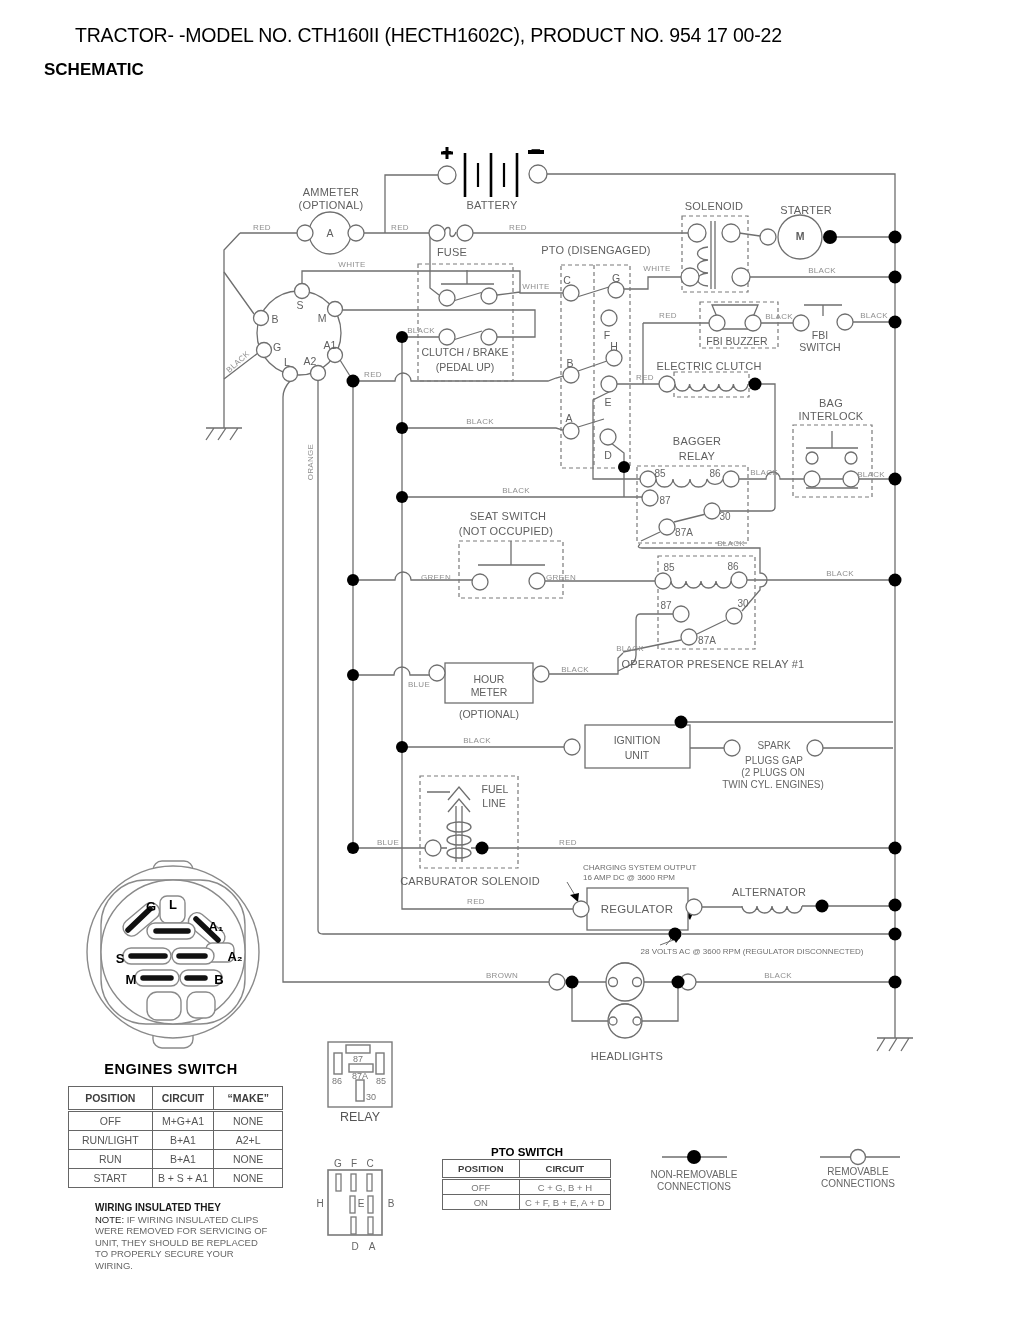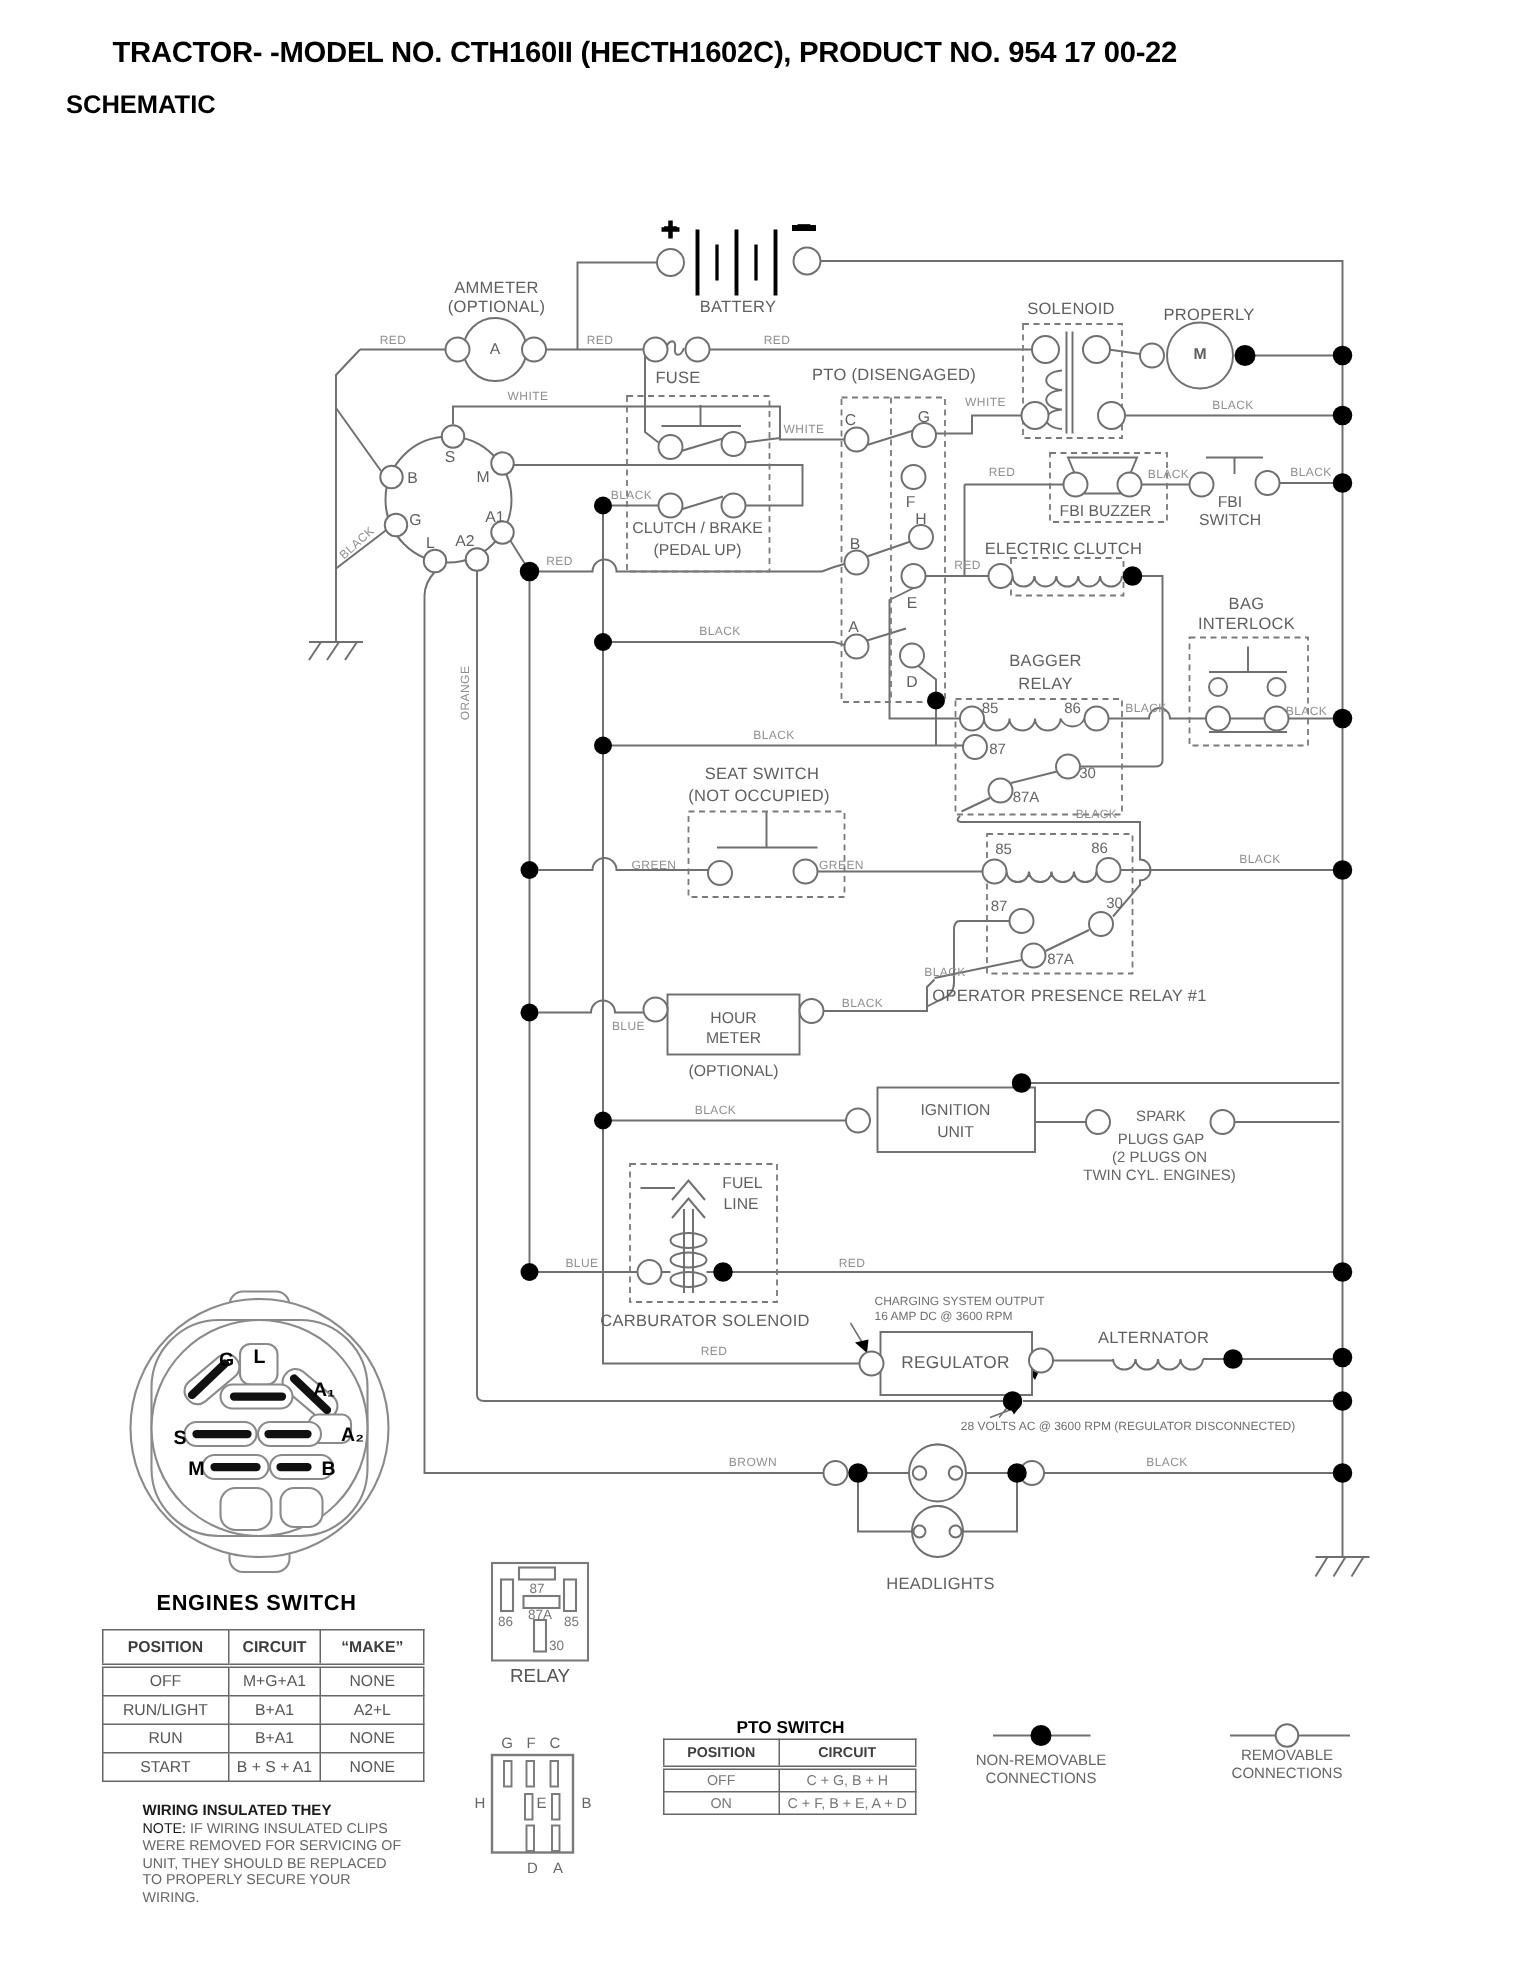--- a/index.html
+++ b/index.html
@@ -8,21 +8,21 @@
   .stage svg{position:absolute;left:0;top:0;}
   .lbl{position:absolute;white-space:nowrap;transform:translate(-50%,-50%);color:#5f5f5f;}
   .la{transform:none;}
   .wl{font-size:8px;color:#8f8f8f;letter-spacing:.3px;}
   .cl{font-size:11px;letter-spacing:.2px;}
   .cs{font-size:10.5px;}
   .tl{font-size:10.5px;}
   .sm{font-size:8px;color:#6f6f6f;}
   .pin{font-size:10px;color:#666;}
   .bold{font-weight:bold;color:#000;}
-  .title1{position:absolute;left:75px;top:24px;font-size:19.5px;font-weight:bold;color:#000;letter-spacing:-.2px;}
+  .title1{position:absolute;left:75px;top:24px;font-size:19.5px;font-weight:normal;color:#000;letter-spacing:-.2px;}
   .title2{position:absolute;left:44px;top:60px;font-size:17px;font-weight:bold;color:#000;}
   .tbl{position:absolute;border-collapse:collapse;background:#fff;text-align:center;color:#555;}
   .tbl th,.tbl td{border:1px solid #666;padding:1px 2px;}
   .tbl th{font-weight:bold;color:#3d3d3d;border-bottom:3px double #666;}
   #igntbl{left:68px;top:1086px;width:215px;font-size:10.5px;}
   #igntbl th{height:20px;} #igntbl td{height:16px;}
   #ptotbl{left:442px;top:1159px;width:169px;font-size:9.5px;}
   #ptotbl th{height:15px;} #ptotbl td{height:12px;color:#777;}
   .note{position:absolute;left:95px;top:1202px;width:176px;font-size:9.5px;line-height:11.6px;color:#666;}
   .note .nt{font-weight:bold;color:#1a1a1a;font-size:10px;}
@@ -326,21 +326,21 @@
 </svg>
 
 <div class="lbl cl" style="left:331px;top:192px">AMMETER</div>
 <div class="lbl cl" style="left:331px;top:205px">(OPTIONAL)</div>
 <div class="lbl tl" style="left:330px;top:233px">A</div>
 <div class="lbl bold" style="left:447px;top:152px;font-size:17px">+</div>
 <div class="lbl cl" style="left:492px;top:205px">BATTERY</div>
 <div class="lbl cl" style="left:452px;top:252px">FUSE</div>
 <div class="lbl cl" style="left:596px;top:250px">PTO (DISENGAGED)</div>
 <div class="lbl cl" style="left:714px;top:206px">SOLENOID</div>
-<div class="lbl cl" style="left:806px;top:210px">PROPERLY</div>
+<div class="lbl cl" style="left:806px;top:210px">STARTER</div>
 <div class="lbl tl" style="left:800px;top:236px;font-weight:bold">M</div>
 
 <div class="lbl wl" style="left:262px;top:227px">RED</div>
 <div class="lbl wl" style="left:400px;top:227px">RED</div>
 <div class="lbl wl" style="left:518px;top:227px">RED</div>
 <div class="lbl wl" style="left:373px;top:374px">RED</div>
 <div class="lbl wl" style="left:645px;top:377px">RED</div>
 <div class="lbl wl" style="left:668px;top:315px">RED</div>
 <div class="lbl wl" style="left:568px;top:842px">RED</div>
 <div class="lbl wl" style="left:476px;top:901px">RED</div>

